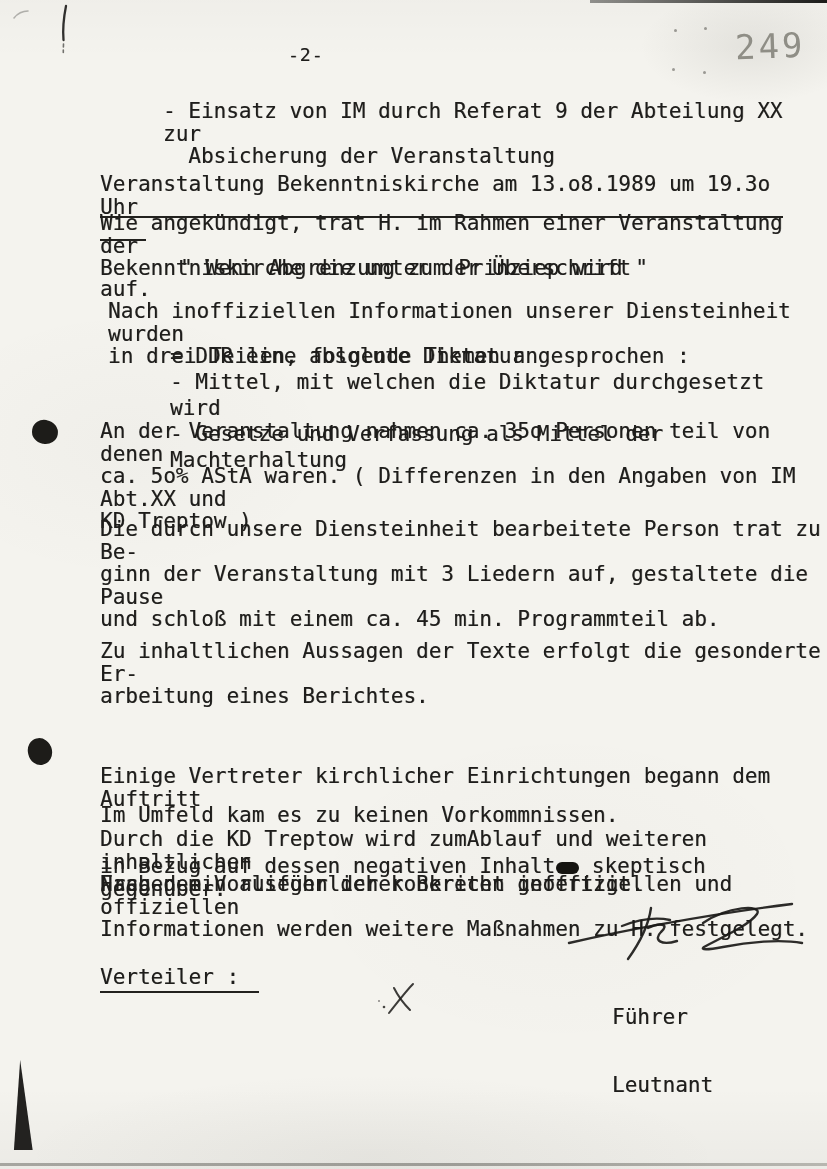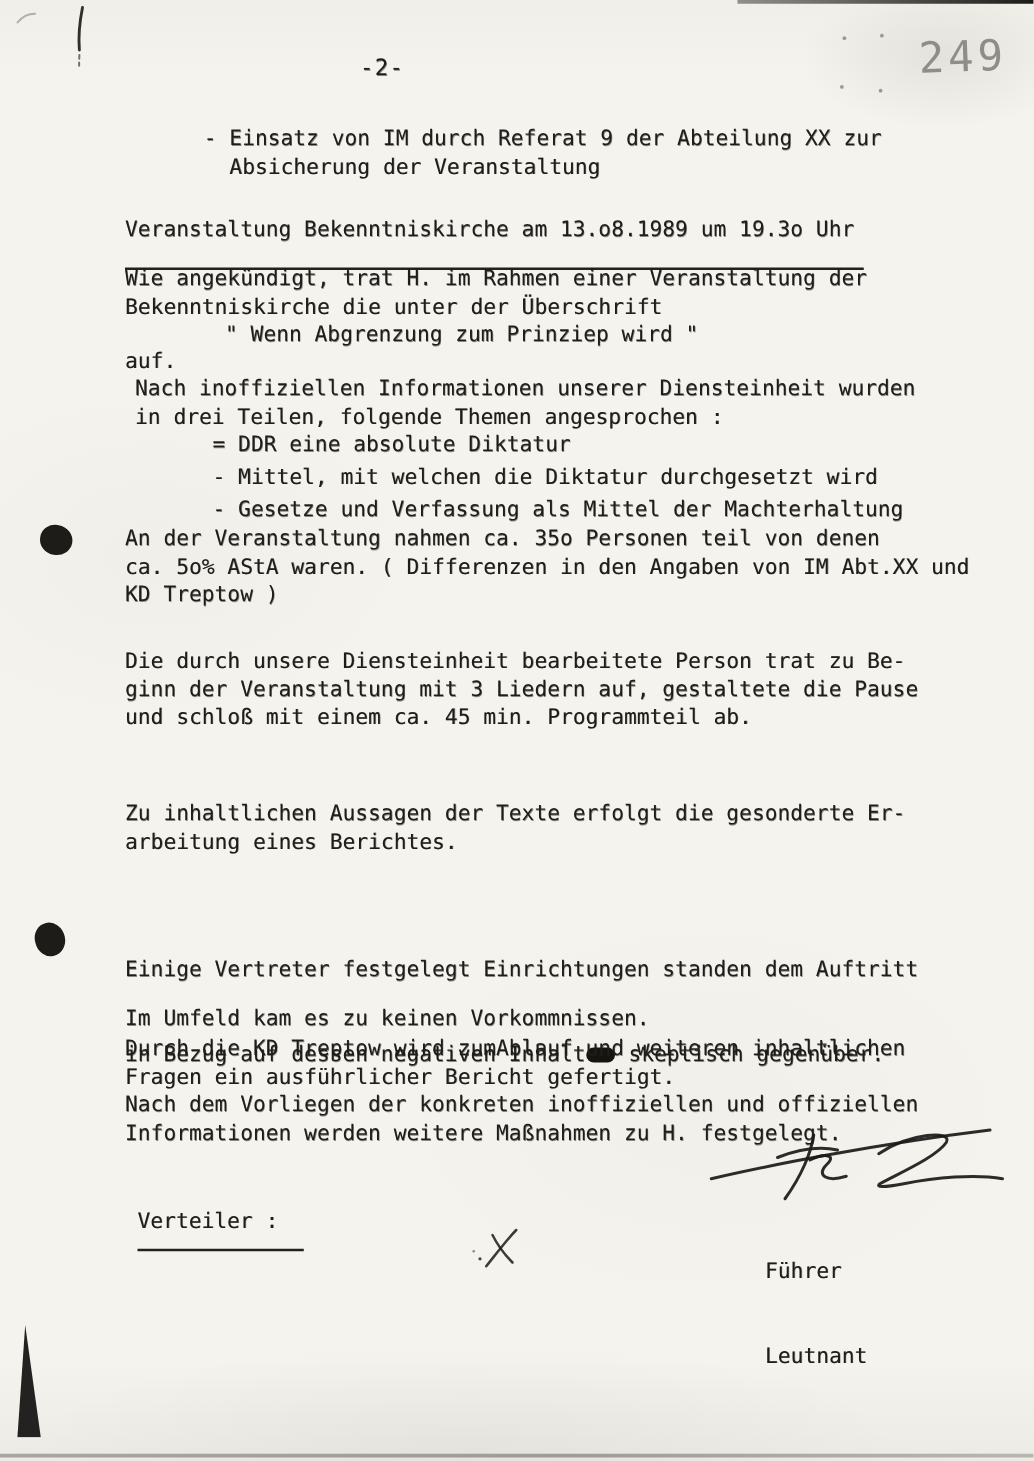--- a/index.html
+++ b/index.html
@@ -10,25 +10,25 @@
     color:#1e1d1b;
     background:
       radial-gradient(160px 80px at 91% 4%, rgba(118,116,108,0.13), rgba(118,116,108,0) 70%),
       radial-gradient(340px 220px at 15% 38%, rgba(60,58,52,0.022), rgba(60,58,52,0) 62%),
       radial-gradient(420px 260px at 68% 76%, rgba(60,58,52,0.02), rgba(60,58,52,0) 62%),
       radial-gradient(500px 120px at 45% 99%, rgba(70,68,60,0.05), rgba(70,68,60,0) 70%),
       linear-gradient(to bottom, rgba(0,0,0,0.018), rgba(0,0,0,0) 5%, rgba(0,0,0,0) 93%, rgba(0,0,0,0.035)),
       #f4f3ee;
   }
   .tw{
-    position:absolute;font-size:17px;line-height:22.5px;white-space:pre-wrap;
+    position:absolute;font-size:21px;line-height:22.5px;white-space:pre-wrap;
     text-shadow:0.45px 0.4px 0 rgba(32,31,28,0.5);
   }
   .heading-underline{border-bottom:2px solid #22211e;padding-bottom:20px;padding-right:8px;}
-  .label-underline{border-bottom:2px solid #22211e;padding-bottom:12px;padding-right:20px;margin-left:10px;}
+  .label-underline{border-bottom:2px solid #22211e;padding-bottom:2px;padding-right:20px;}
   .topics{line-height:26px;}
   .pageno{position:absolute;left:288px;top:44px;font-size:18px;letter-spacing:1px;
     text-shadow:0.5px 0.4px 0 rgba(32,31,28,0.55);}
   .folio{
     position:absolute;left:735px;top:26px;font-size:34px;letter-spacing:3px;
     color:#8f8e86;transform:rotate(-2deg);text-shadow:none;font-weight:400;
   }
   .blot{display:inline-block;width:23px;height:12px;background:#151410;border-radius:7px;
     vertical-align:-1px;margin-left:1px;}
   .hole{position:absolute;background:#1d1c19;border-radius:48% 52% 50% 50%;}
@@ -94,21 +94,21 @@
   <div class="tw" style="left:100px;top:518px">Die durch unsere Diensteinheit bearbeitete Person trat zu Be-
 ginn der Veranstaltung mit 3 Liedern auf, gestaltete die Pause
 und schloß mit einem ca. 45 min. Programmteil ab.</div>
 
 
   <div class="tw" style="left:100px;top:640px">Zu inhaltlichen Aussagen der Texte erfolgt die gesonderte Er-
 arbeitung eines Berichtes.</div>
 
 
   <div class="tw" style="left:100px;top:720px">
-    <div>Einige Vertreter festgelegt Einrichtungen standen dem Auftritt</div>
+    <div>Einige Vertreter kirchlicher Einrichtungen begann dem Auftritt</div>
     <div><span>in Bezug auf dessen negativen Inhalt</span><span class="blot"></span><span> skeptisch gegenüber.</span></div>
   </div>
 
 
   <div class="tw" style="left:100px;top:804px">Im Umfeld kam es zu keinen Vorkommnissen.</div>
 
   <div class="tw" style="left:100px;top:828px">Durch die KD Treptow wird zumAblauf und weiteren inhaltlichen
 Fragen ein ausführlicher Bericht gefertigt.</div>
 
   <div class="tw" style="left:100px;top:873px">Nach dem Vorliegen der konkreten inoffiziellen und offiziellen

